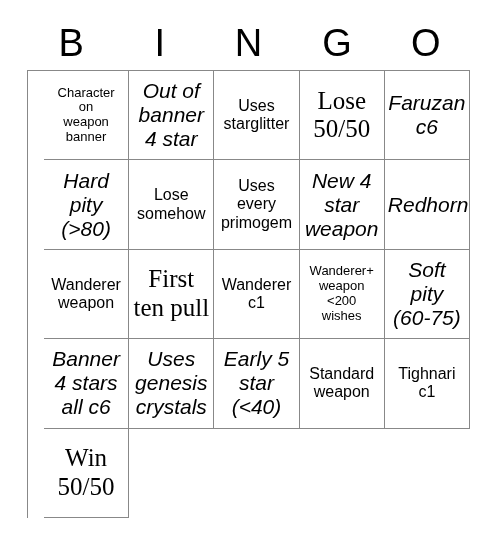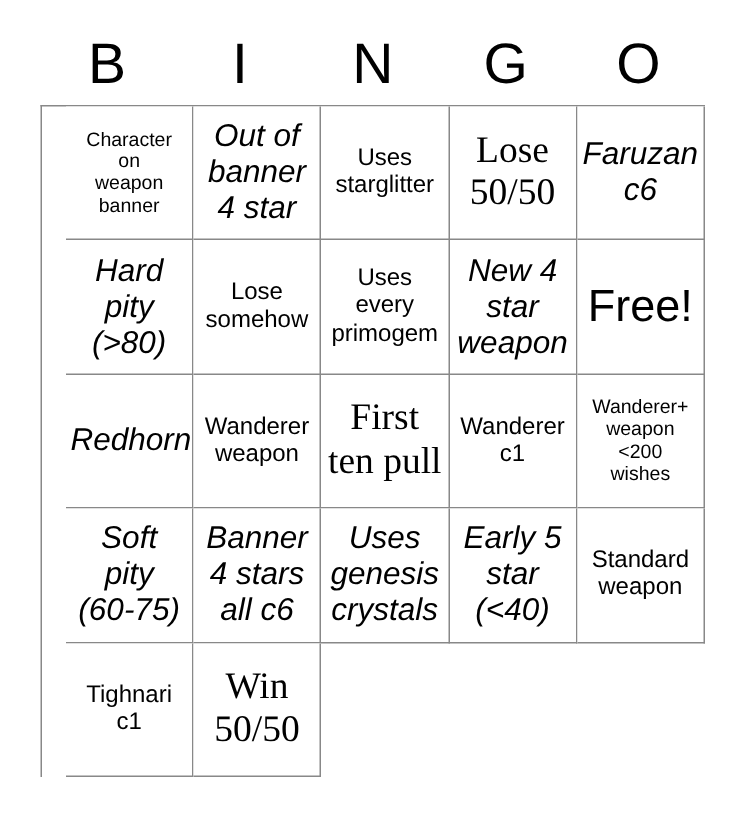--- a/index.html
+++ b/index.html
@@ -131,23 +131,20 @@
     <div class="cell fs-sm">
         <span class="cell-text">Uses
 every
 primogem</span>
       </div>
     <div class="cell fs-md">
         <span class="cell-text">New 4
 star
 weapon</span>
       </div>
-    <div class="cell fs-xl">
-        <span class="cell-text">Free!</span>
-      </div>
     <div class="cell fs-md">
         <span class="cell-text">Redhorn</span>
       </div>
     <div class="cell fs-sm">
         <span class="cell-text">Wanderer
 weapon</span>
       </div>
 
     <div class="cell fs-lg">
         <span class="cell-text">First

